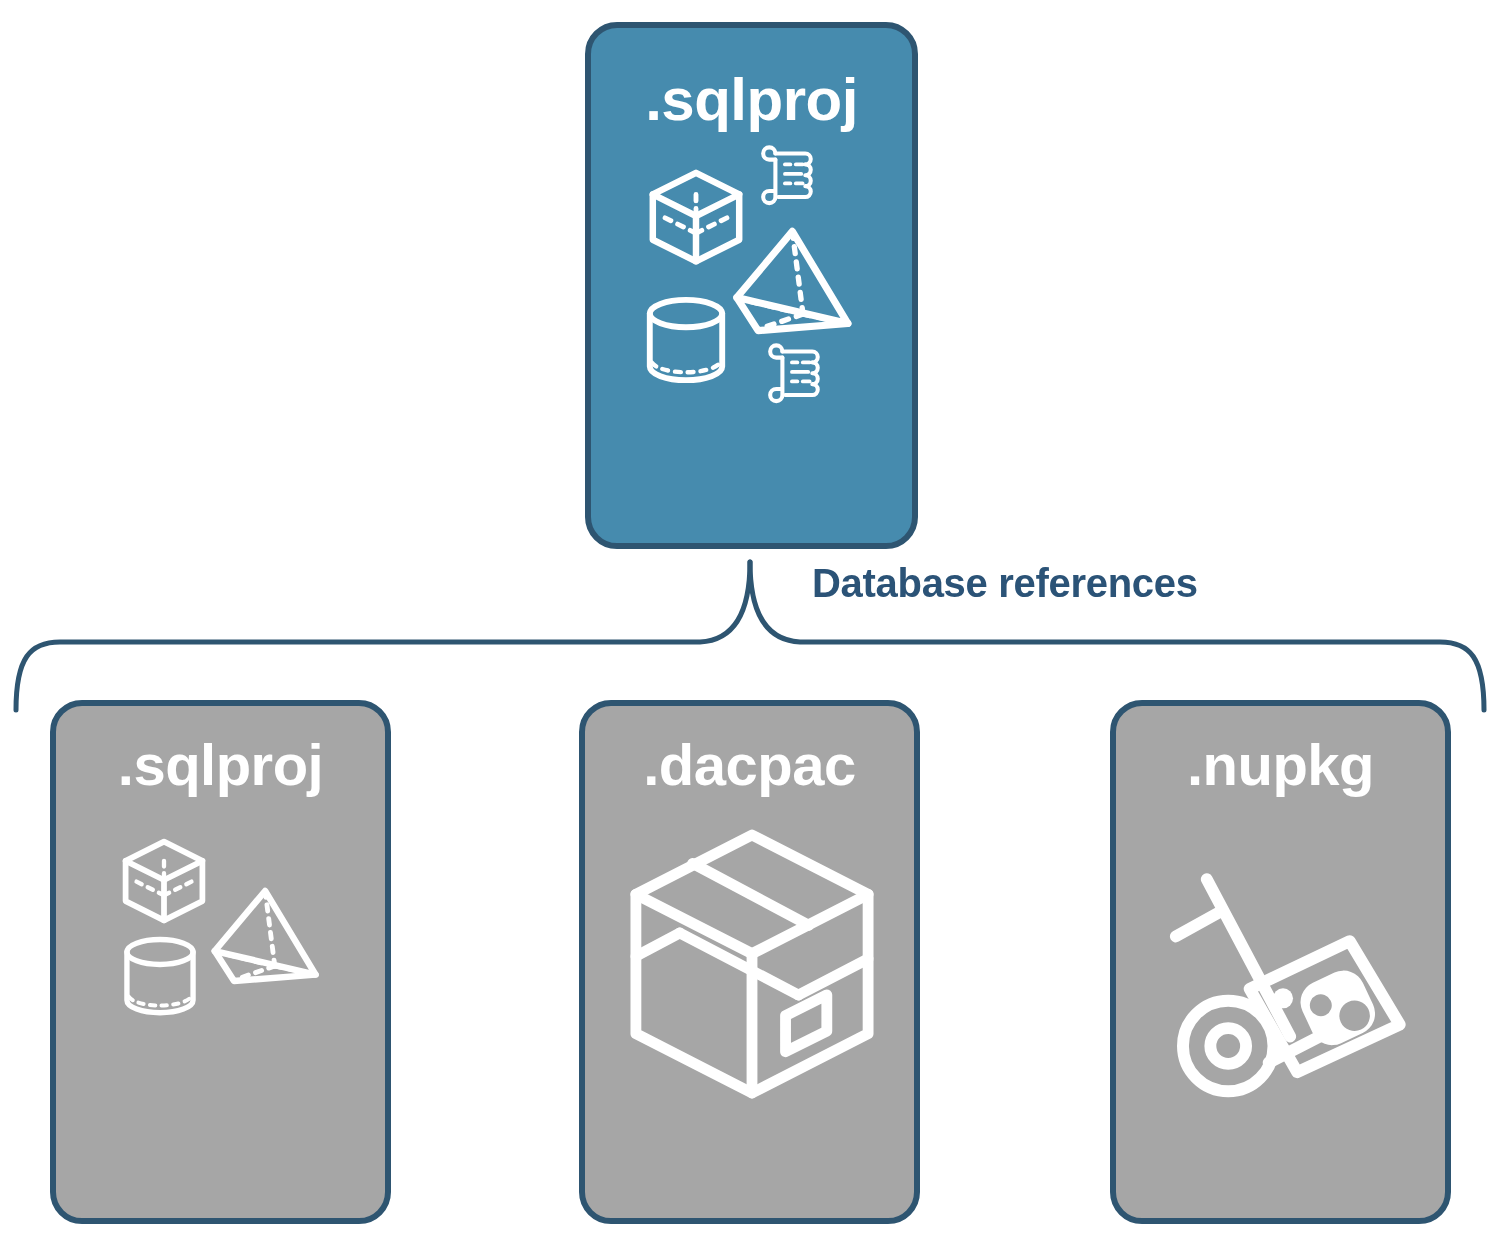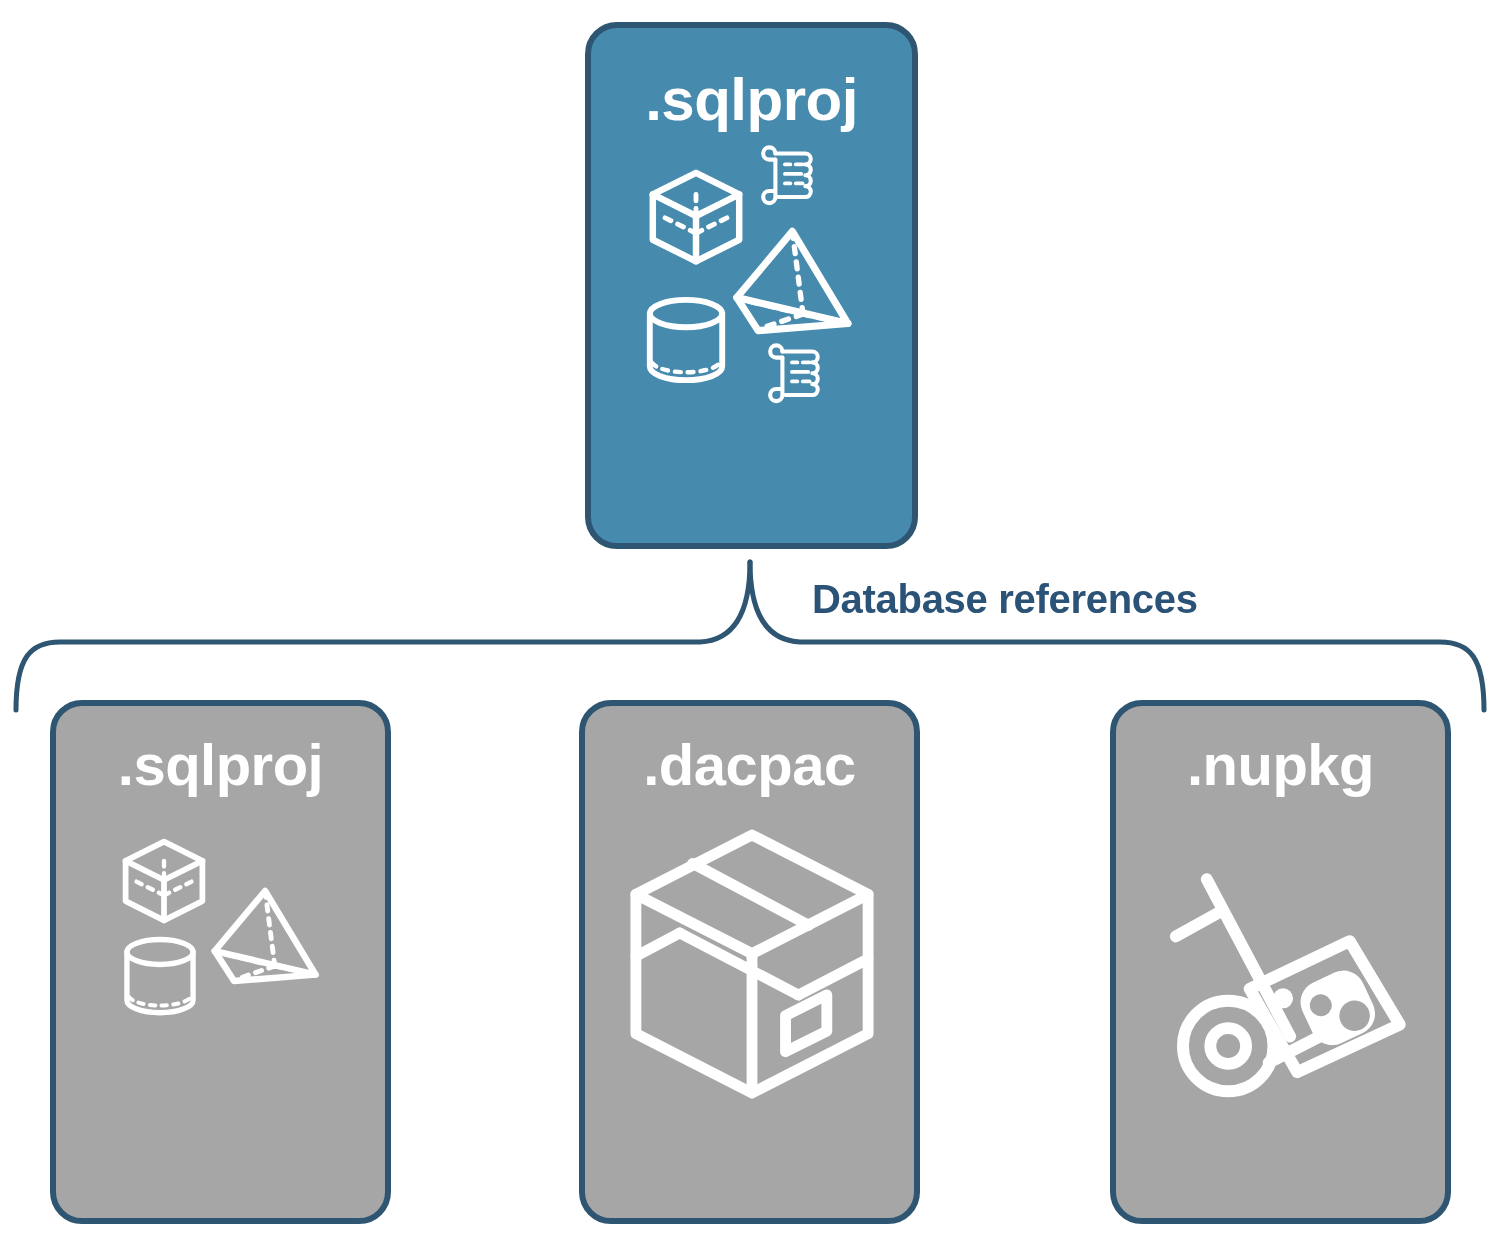--- a/index.html
+++ b/index.html
@@ -94,21 +94,21 @@
     top: 548px;
     width: 1500px;
     height: 170px;
     pointer-events: none;
   }
 
   
   #connector-label {
     position: absolute;
     left: 812px;
-    top: 577px;
+    top: 561px;
     font-size: 40px;
     font-weight: bold;
     color: #2B5377;
     white-space: nowrap;
     letter-spacing: -0.3px;
     user-select: none;
   }
 
   .icon-svg { display: block; position: absolute; }
 </style>

